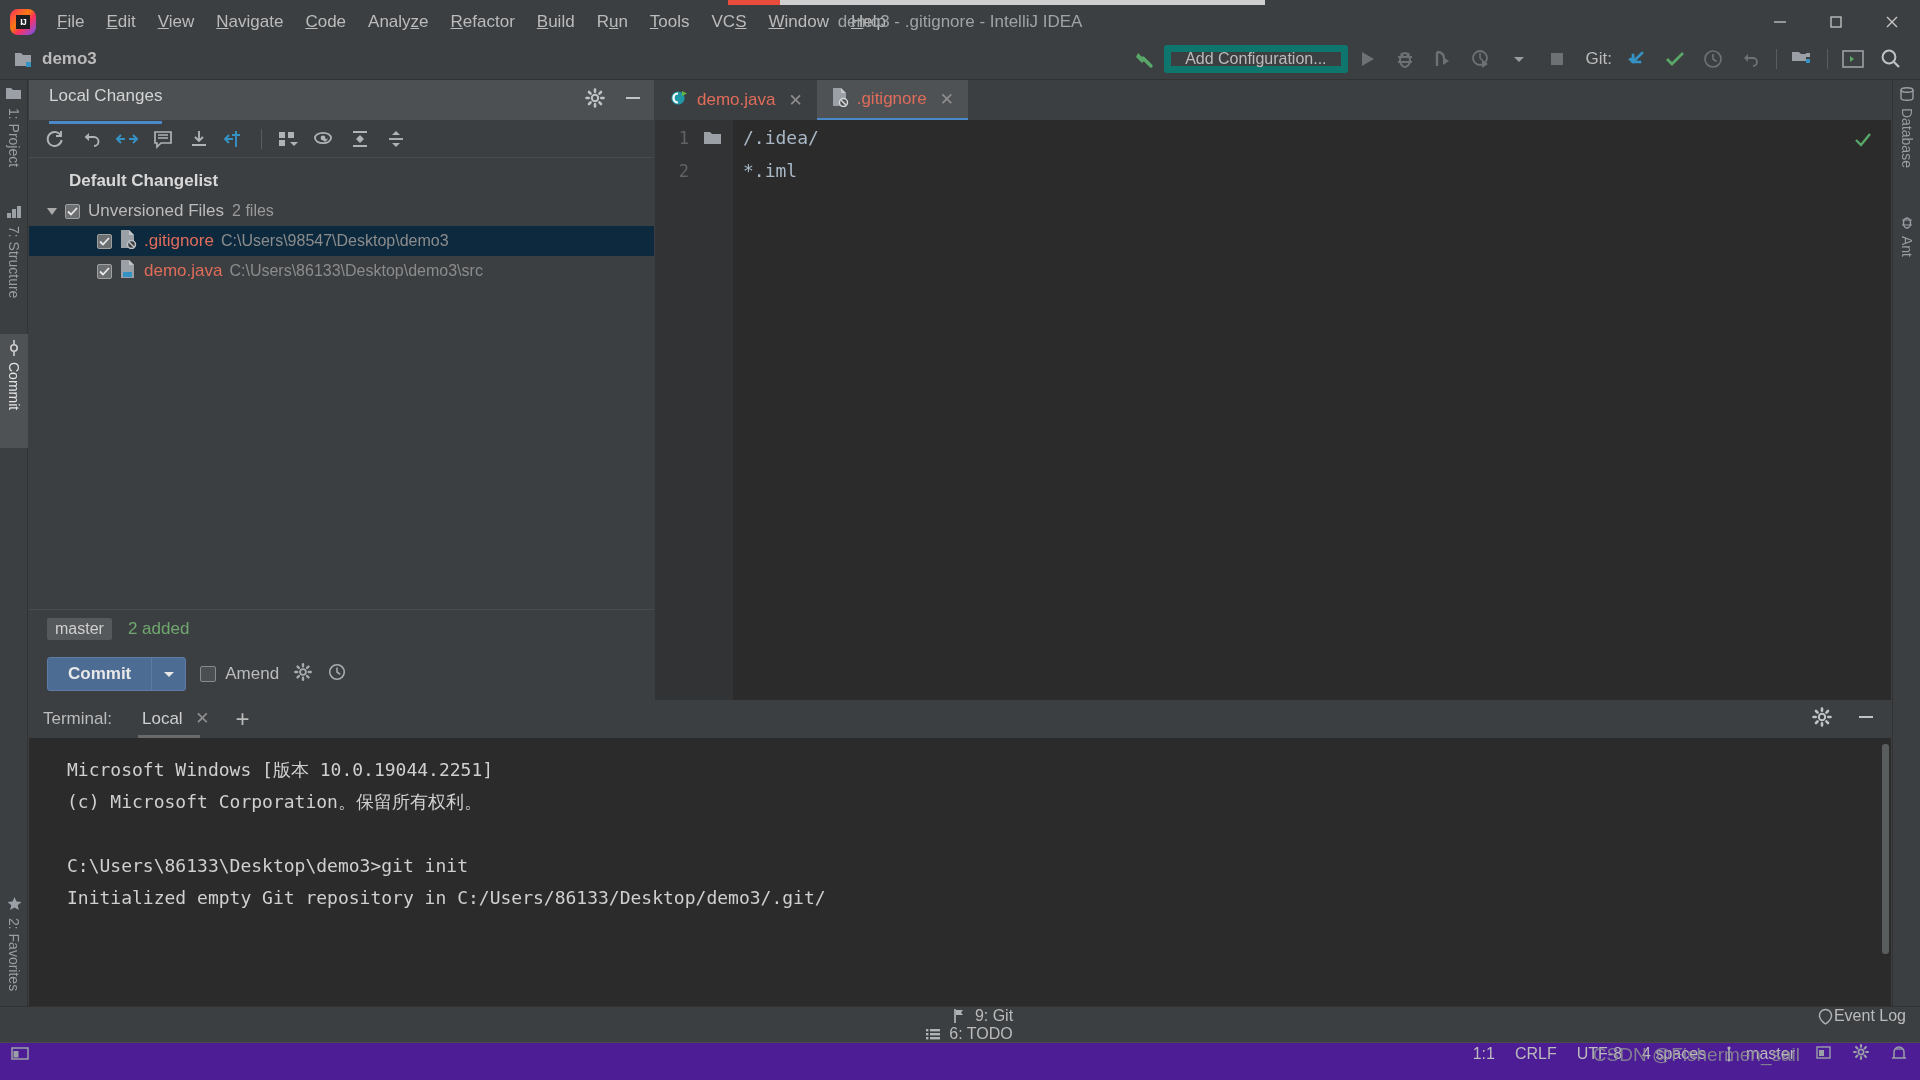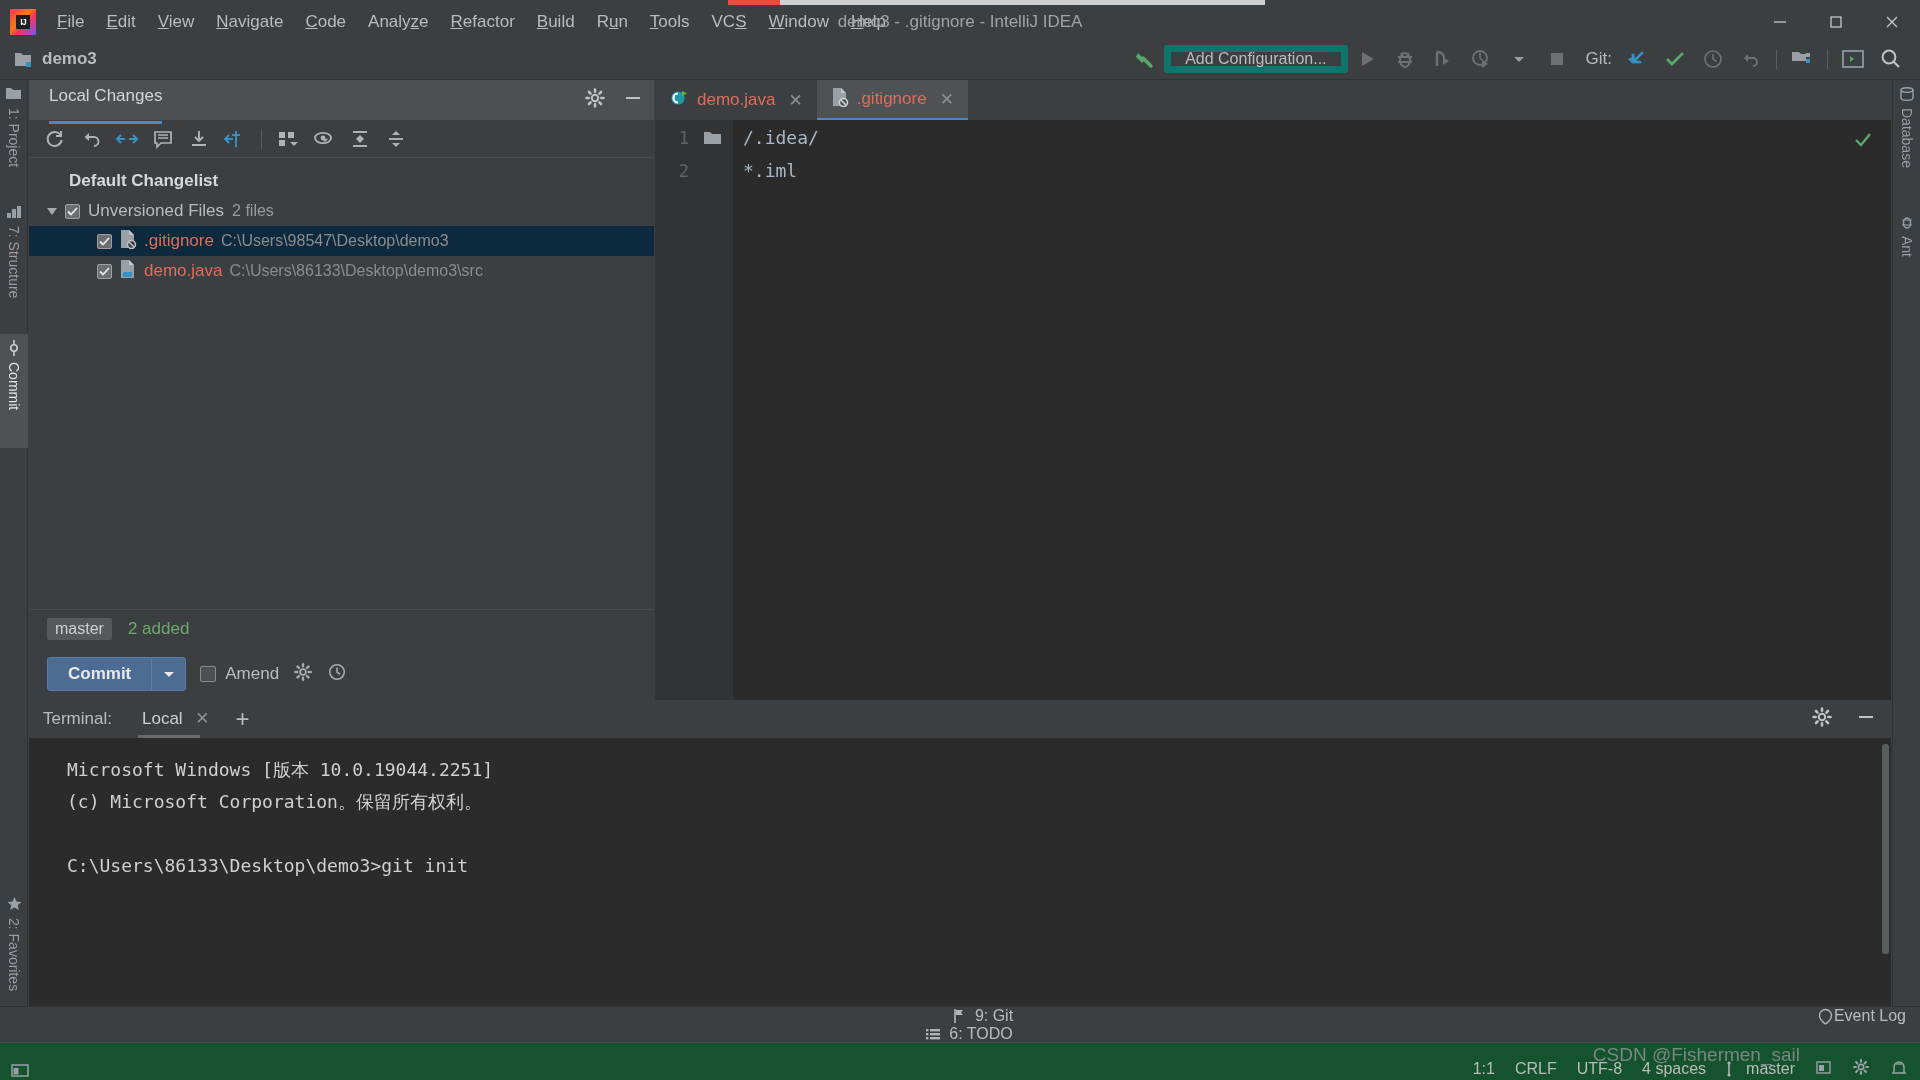--- a/index.html
+++ b/index.html
@@ -17,21 +17,21 @@
   .top-sliver .red  { position:absolute; left:728px; top:0; width:52px; height:5px; background:#e74c3c; }
   .top-sliver .rest { position:absolute; left:780px; top:0; width:485px; height:5px; background:#cfcfcf; }
 
   
   .titlebar {
     position:absolute; left:0; top:5px; width:1920px; height:34px;
     background:#3c3f41; display:flex; align-items:center;
   }
   .logo {
     width:26px; height:26px; margin-left:10px; margin-right:10px;
-    border-radius:0; position:relative; flex:none;
+    border-radius:8px; position:relative; flex:none;
     background: linear-gradient(135deg,#fe315d 0%,#f97a12 42%,#fe315d 60%,#6b57ff 100%);
     display:flex; align-items:center; justify-content:center;
   }
   .logo::after{ content:""; width:14px; height:14px; background:#1e1f22; }
   .logo .ij { position:absolute; color:#fff; font-size:9px; font-weight:bold; line-height:1; z-index:2; letter-spacing:-1px;}
   .menu { display:flex; align-items:center; height:34px; }
   .menu-item {
     color:#bbbbbb; font-size:17px; padding:0 11px; line-height:34px; white-space:nowrap; cursor:default;
   }
   .menu-item u { text-decoration: underline; }
@@ -162,22 +162,22 @@
   .bottom-strip {
     position:absolute; left:0; right:0; bottom:38px; height:36px; background:#3c3f41;
     border-top:1px solid #323232; display:flex; align-items:center;flex-direction:column;
   }
   .btab { display:flex; align-items:center; gap:8px; color:#bbbbbb; font-size:16px; padding:0 12px; height:30px; }
   .btab.sel { background:#0f766e; color:#e3e3e3; }
   .eventlog { position:absolute; right:14px; display:flex; align-items:center; gap:0; color:#bbbbbb; font-size:16px; }
 
   
   .statusbar {
-    position:absolute; left:0; right:0; bottom:0; height:38px; background:#14532d;
-    border-top:1px solid #4b4b4b; display:flex; align-items:flex-end;
+    position:absolute; left:0; right:0; bottom:0; height:38px; background:#4c1d95;
+    border-top:1px solid #4b4b4b; display:flex; align-items:flex-start;
   }
   .sb-left { margin-left:10px; display:flex; align-items:center; }
   .sb-right { position:absolute; right:12px; display:flex; align-items:center; gap:20px; }
   .sb-item { color:#bbbbbb; font-size:16px; }
   .watermark {
     position:absolute; right:120px; bottom:14px; color:#8c8f91; font-size:19px; opacity:.85;
     pointer-events:none; white-space:nowrap;
   }
 </style>
 </head>
@@ -629,20 +629,21 @@
               <path d="M4 11h14" stroke="#c0c3c5" stroke-width="2"></path>
             </svg>
         </span>
       </span>
     </div>
     <div class="term-body">
       <div class="tline">Microsoft Windows [版本 10.0.19044.2251]</div>
       <div class="tline">(c) Microsoft Corporation。保留所有权利。</div>
       <div class="tline">&nbsp;</div>
       <div class="tline">C:\Users\86133\Desktop\demo3&gt;git init</div>
+      <div class="tline">Initialized empty Git repository in C:/Users/86133/Desktop/demo3/.git/</div>
       <div class="tline">&nbsp;</div>
     </div>
     <div class="term-scroll"></div>
   </div>
 
   <div class="bottom-strip">
     <div class="btab" style="margin-left:44px">
       <svg width="16" height="16" viewBox="0 0 16 16">
         <path d="M4 1v14" stroke="#b0b3b5" stroke-width="1.7"></path>
         <path d="M5 2h7l-2 2.5L12 7H5z" fill="#b0b3b5"></path>

